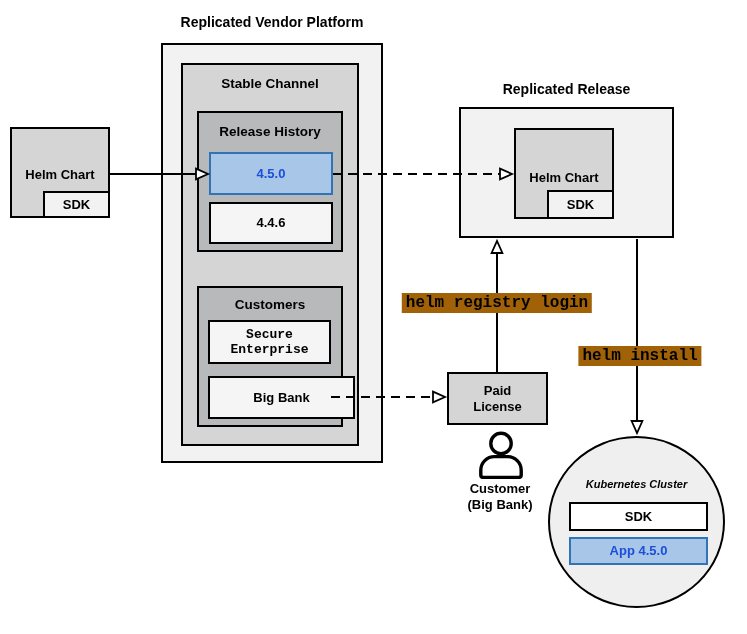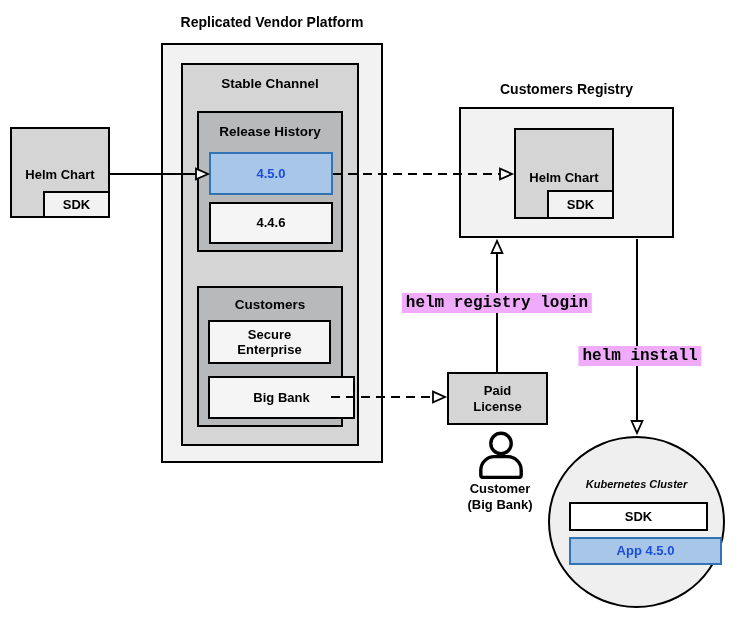--- a/index.html
+++ b/index.html
@@ -52,21 +52,21 @@
     border-radius: 50%;
     background: #efefef;
   }
   .cmd {
     position: absolute;
     transform: translateX(-50%);
     font-family: "Liberation Mono", monospace;
     font-weight: 700;
     font-size: 16px;
     white-space: nowrap;
-    background: #f0abfc;
+    background: #a16207;
     padding: 1px 4px;
     z-index: 6;
   }
   .overlay {
     position: absolute;
     left: 0; top: 0;
     width: 747px; height: 634px;
     z-index: 5;
     pointer-events: none;
   }
@@ -92,34 +92,34 @@
     <span>4.5.0</span>
   </div>
   <div class="box item fill-item" style="left:209px; top:202px; width:124px; height:42px;">
     <span>4.4.6</span>
   </div>
 
   <div class="box fill-dark" style="left:197px; top:286px; width:146px; height:141px;">
     <div class="title-in" style="top:9px;">Customers</div>
   </div>
   <div class="box item fill-item" style="left:208px; top:320px; width:123px; height:44px;">
-    <span class="narrow" style="width:80px;">Secure Enterprise</span>
+    <span class="narrow" style="width:80px;font-family:Liberation Mono, monospace;">Secure Enterprise</span>
   </div>
   <div class="box item fill-item" style="left:208px; top:376px; width:147px; height:43px;">
     <span>Big Bank</span>
   </div>
 
   <div class="box fill-med" style="left:10px; top:127px; width:100px; height:91px;">
     <div class="title-in" style="top:38px; font-size:13px;">Helm Chart</div>
     <div class="box item fill-light" style="left:31px; top:62px; width:67px; height:27px;">
       <span>SDK</span>
     </div>
   </div>
 
-  <div class="title-out" style="left:459px; top:82px; width:215px;">Customers Registry</div>
+  <div class="title-out" style="left:459px; top:82px; width:215px;">Replicated Release</div>
   <div class="box fill-light" style="left:459px; top:107px; width:215px; height:131px;">
     <div class="box fill-med" style="left:53px; top:19px; width:100px; height:91px;">
       <div class="title-in" style="top:40px; font-size:13px;">Helm Chart</div>
       <div class="box item fill-light" style="left:31px; top:60px; width:67px; height:29px;">
         <span>SDK</span>
       </div>
     </div>
   </div>
 
   <div class="box item fill-med" style="left:447px; top:372px; width:101px; height:53px;">
@@ -133,21 +133,21 @@
   <div class="title-out" style="left:440px; top:481px; width:120px; font-size:13px; line-height:1.2;">
     <div>Customer</div>
     <div>(Big Bank)</div>
   </div>
 
   <div class="box circle" style="left:548px; top:436px; width:177px; height:172px;">
     <div class="title-in" style="top:40px; font-size:11px;font-style:italic;">Kubernetes Cluster</div>
     <div class="box item fill-white" style="left:19px; top:64px; width:139px; height:29px;">
       <span>SDK</span>
     </div>
-    <div class="box item blue" style="left:19px; top:99px; width:153px; height:28px;justify-content:center;">
+    <div class="box item blue" style="left:19px; top:99px; width:139px; height:28px;justify-content:center;">
       <span>App 4.5.0</span>
     </div>
   </div>
 
   <svg class="overlay" viewBox="0 0 747 634">
     <g stroke="#000000" stroke-width="2" fill="none">
 
       <line x1="110" y1="174" x2="196" y2="174"></line>
 
       <line x1="333" y1="174" x2="500" y2="174" stroke-dasharray="9 6"></line>

